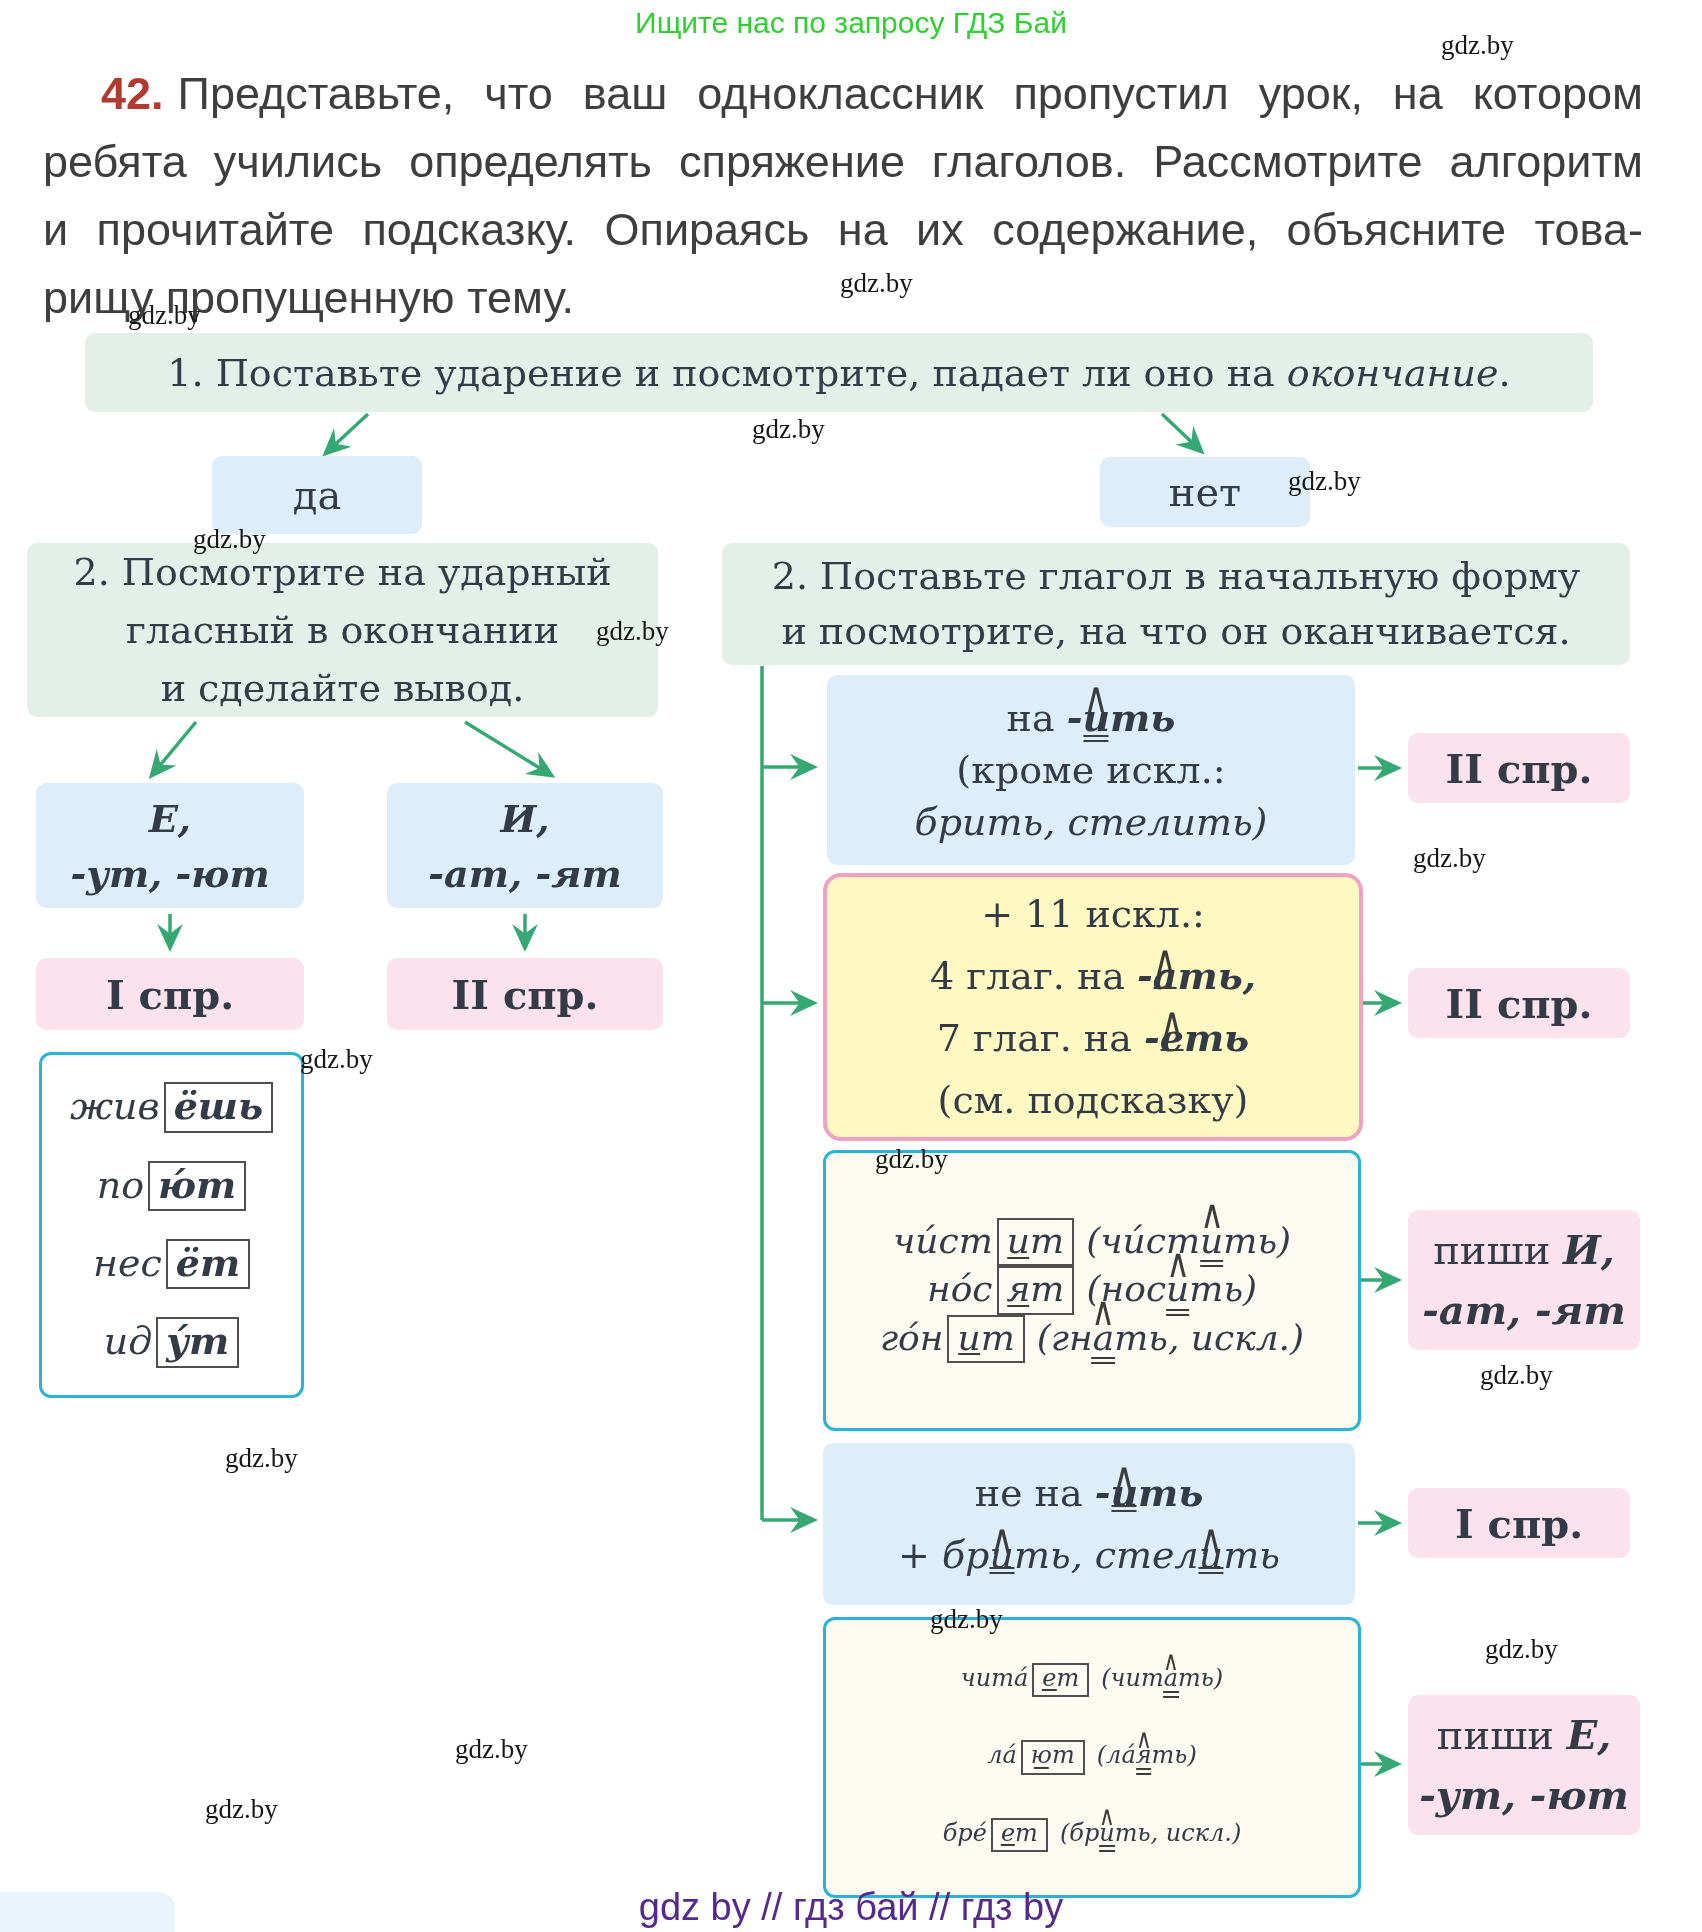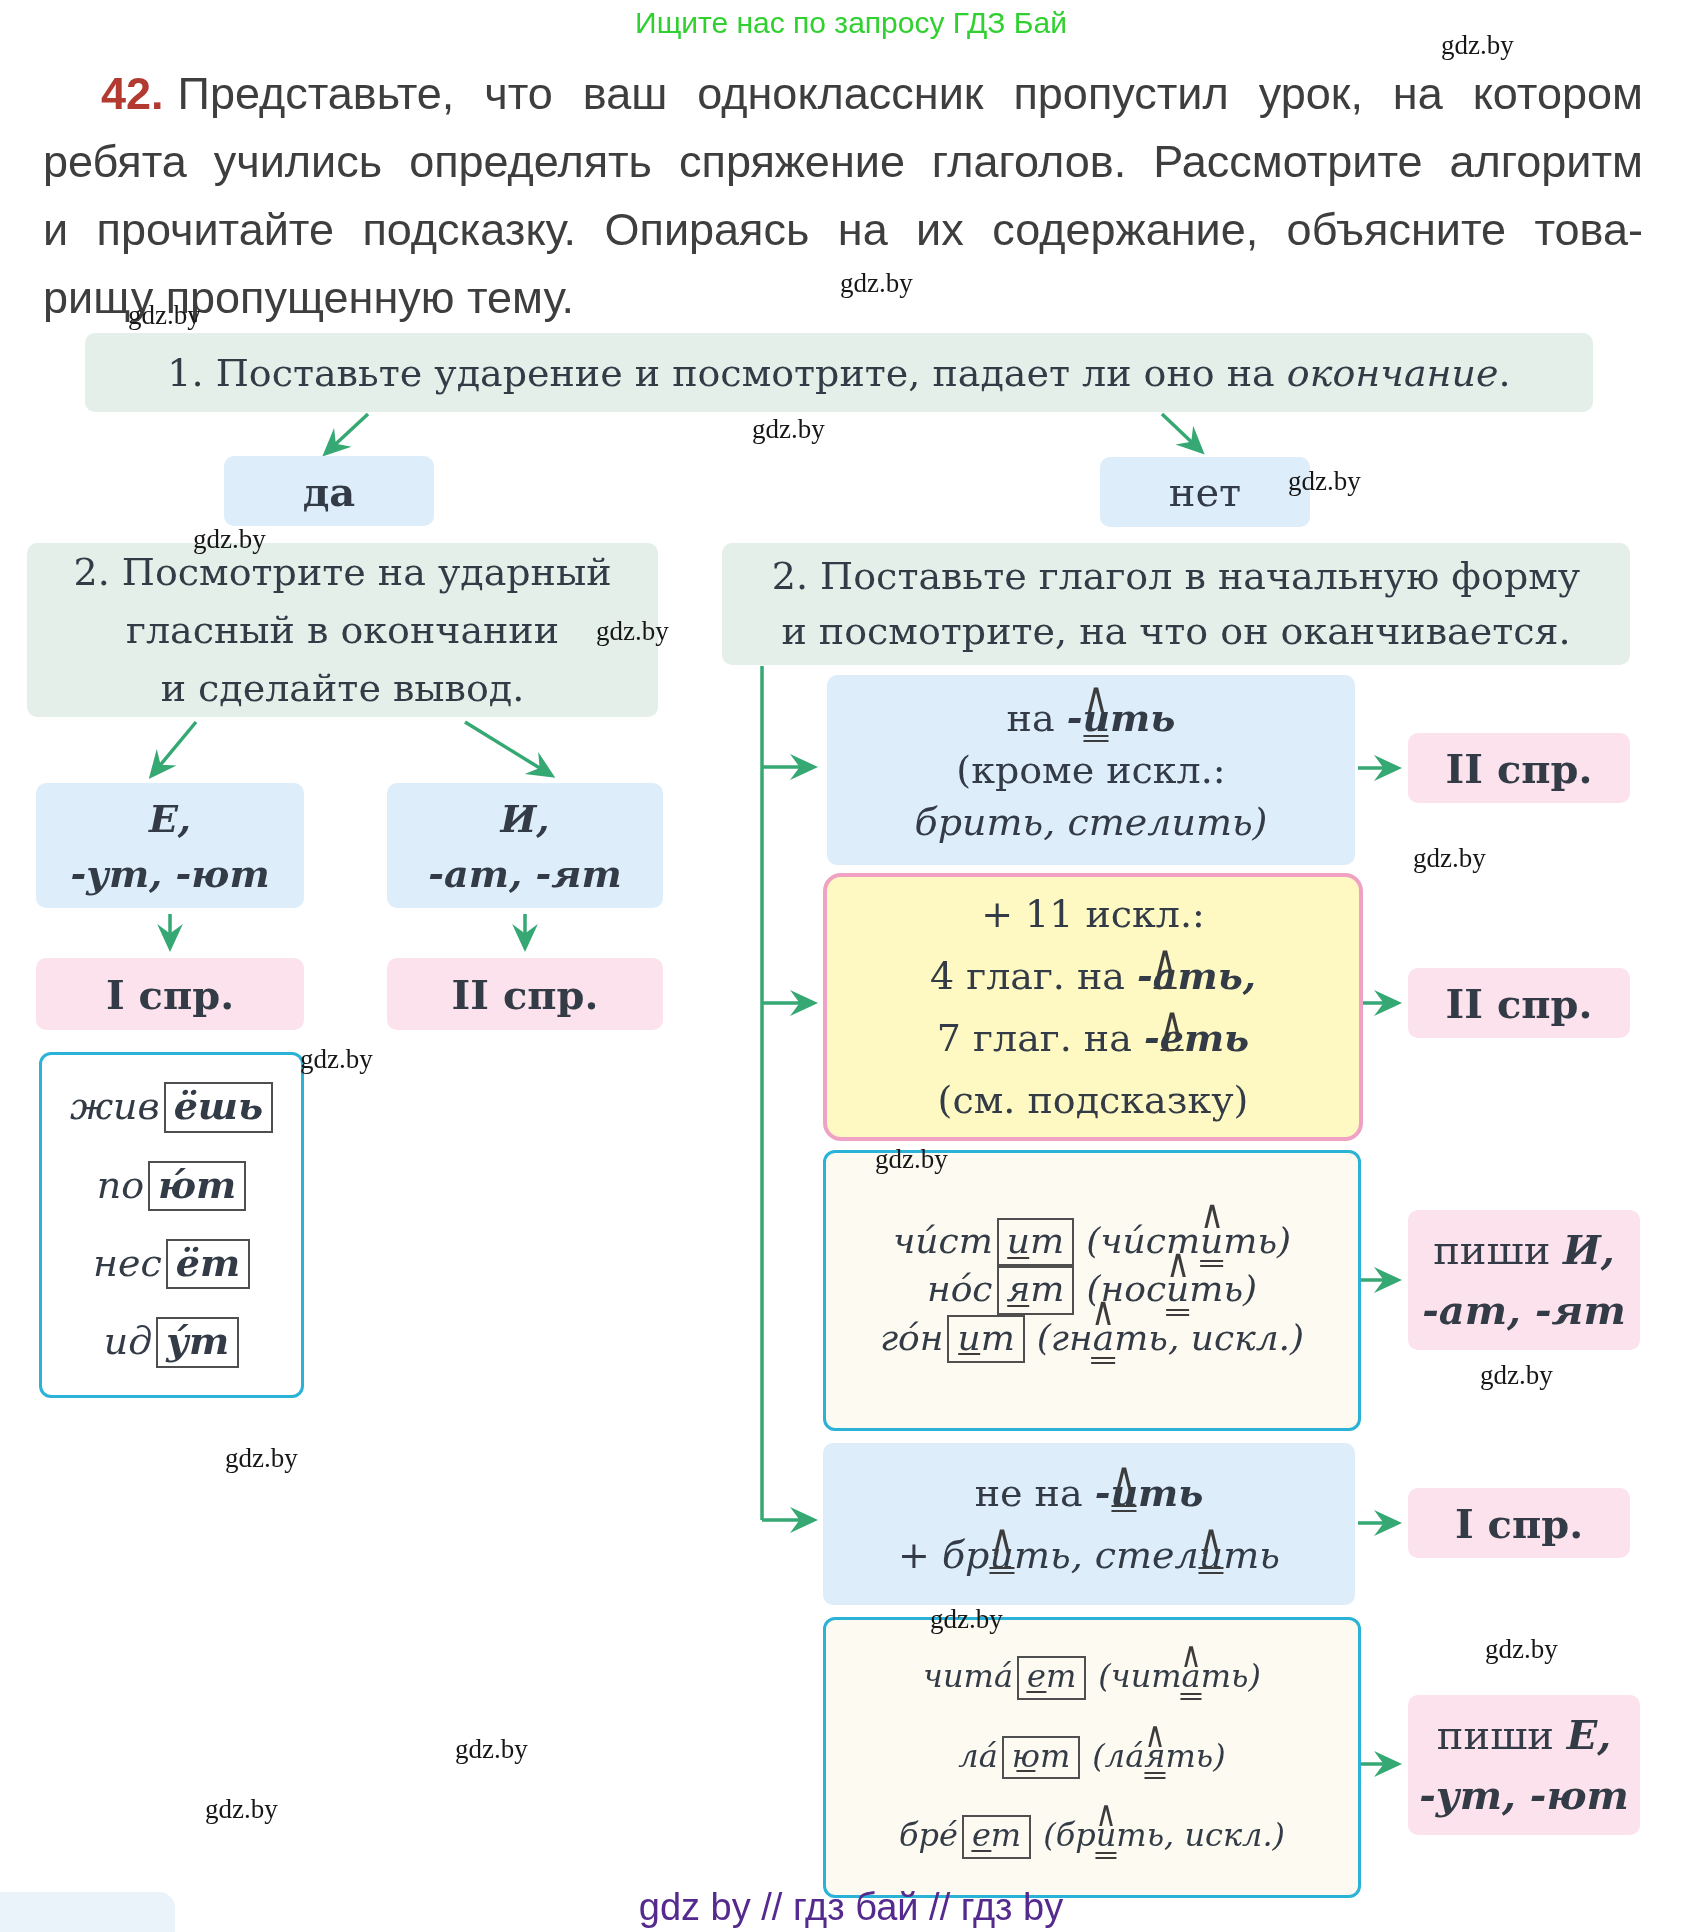--- a/index.html
+++ b/index.html
@@ -91,21 +91,21 @@
     <div class="pline jl"><span class="tasknum">42.</span><span>Представьте, что ваш одноклассник пропустил урок, на котором</span></div>
     <div class="pline jl">ребята учились определять спряжение глаголов. Рассмотрите алгоритм</div>
     <div class="pline jl">и прочитайте подсказку. Опираясь на их содержание, объясните това-</div>
     <div class="pline">рищу пропущенную тему.</div>
   </div>
 
   <div class="abs box bg-green f38" style="left:85px;top:333px;width:1508px;height:79px;">
     <div><span>1. Поставьте ударение и посмотрите, падает ли оно на </span><span class="it">окончание</span><span>.</span></div>
   </div>
 
-  <div class="abs box bg-blue f40" style="left:224px;top:456px;width:210px;height:70px;font-weight:bold;">
+  <div class="abs box bg-blue f40" style="left:212px;top:456px;width:210px;height:78px;">
       <span>да</span>
     </div>
   <div class="abs box bg-blue f40" style="left:1100px;top:457px;width:210px;height:70px;">
       <span>нет</span>
     </div>
 
   <div class="abs box bg-green f38 lh58" style="left:27px;top:543px;width:631px;height:174px;">
     <div>2. Посмотрите на ударный</div>
     <div>гласный в окончании</div>
     <div>и сделайте вывод.</div>
@@ -169,21 +169,21 @@
   </div>
 
   <div class="abs box bg-blue f38 lh62" style="left:823px;top:1443px;width:532px;height:162px;">
     <div><span>не на </span><span class="bi"><span>-</span><span class="mk"><i class="caret">∧</i><span>и</span><i class="du"></i></span><span>ть</span></span></div>
     <div><span>+ </span><span class="it"><span>бр</span><span class="mk"><i class="caret">∧</i><span>и</span><i class="du"></i></span><span>ть, </span><span>стел</span><span class="mk"><i class="caret">∧</i><span>и</span><i class="du"></i></span><span>ть</span></span></div>
   </div>
   <div class="abs box bg-pink f40 b" style="left:1408px;top:1488px;width:222px;height:70px;">
       <span>I спр.</span>
     </div>
 
-  <div class="abs box bd-cyan cream it" style="left:823px;top:1617px;width:532px;height:275px;justify-content:space-evenly;font-size:32px;">
+  <div class="abs box bd-cyan cream it" style="left:823px;top:1617px;width:532px;height:275px;justify-content:space-evenly;font-size:24px;">
     <div class="xrow"><span>чита́</span><span class="endbox"><span class="mk"><span>е</span><i class="su"></i></span><span>т</span></span><span class="paren"><span>(чит</span><span class="mk"><i class="caret">∧</i><span>а</span><i class="du"></i></span><span>ть)</span></span></div>
     <div class="xrow"><span>ла́</span><span class="endbox"><span class="mk"><span>ю</span><i class="su"></i></span><span>т</span></span><span class="paren"><span>(ла́</span><span class="mk"><i class="caret">∧</i><span>я</span><i class="du"></i></span><span>ть)</span></span></div>
     <div class="xrow"><span>бре́</span><span class="endbox"><span class="mk"><span>е</span><i class="su"></i></span><span>т</span></span><span class="paren"><span>(бр</span><span class="mk"><i class="caret">∧</i><span>и</span><i class="du"></i></span><span>ть, искл.)</span></span></div>
   </div>
   <div class="abs box bg-pink f40 lh60" style="left:1408px;top:1695px;width:232px;height:140px;">
     <div><span>пиши </span><span class="bi">Е,</span></div>
     <div class="bi">-ут, -ют</div>
   </div>
 
   <span class="abs wm" style="left:1441px;top:30px;">gdz.by</span>

